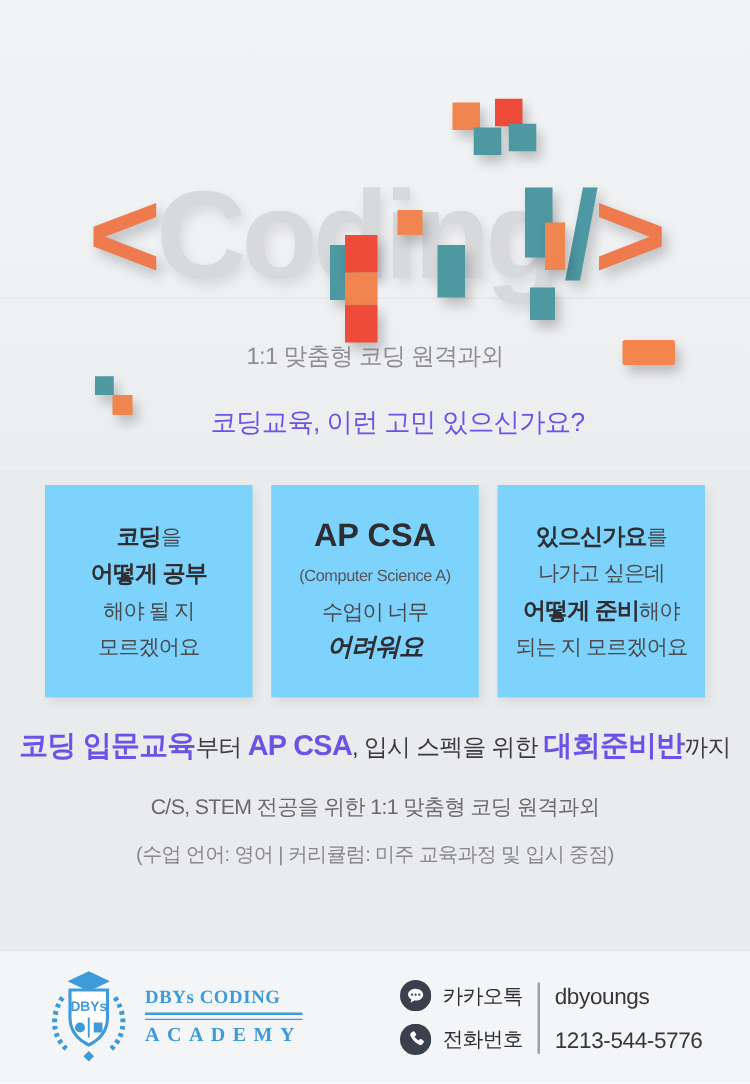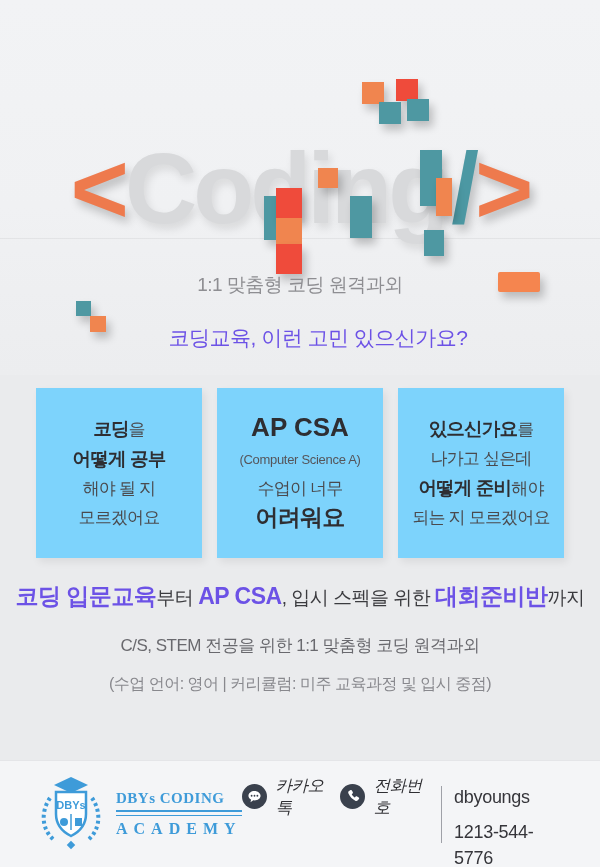--- a/index.html
+++ b/index.html
@@ -31,21 +31,21 @@
 
   
   .mid { height:385px; background:#EAEBED; text-align:center; }
   .cards { display:flex; justify-content:center; gap:15px; padding-top:13px; }
   .card { width:166px; height:170px; background:#7dd3fc; box-shadow:3px 4px 8px rgba(0,0,0,0.07);
     display:flex; flex-direction:column; justify-content:center; align-items:center; }
   .card-line { line-height:29px; font-size:17px; color:#4A4A4E; letter-spacing:-0.8px; }
   .card-line .seg-b { font-weight:800; color:#2E2E32; font-size:18.5px; }
   .card-line.sz-xl .seg-b { font-size:26px; letter-spacing:0; }
   .card-line.sz-sm { font-size:13px; color:#55555A; letter-spacing:-0.3px; }
-  .card-line.sz-lg .seg-b { font-size:23px; }
+  .card-line.sz-lg .seg-b { font-size:20px;font-style:italic; }
 
   .summary { text-align:center; }
   .sum-line { letter-spacing:-0.5px; }
   .sum1 { margin-top:26px; }
   .sum1 .pp { color:#6C52E6; font-weight:800; font-size:25px; }
   .sum1 .pp.sup { font-size:14px; vertical-align:9px; }
   .sum1 .dd { color:#3B3B3F; font-size:19px; }
   .sum2 { margin-top:23px; }
   .sum2 .pp { color:#6C52E6; font-weight:800; font-size:23px; }
   .sum2 .dd { color:#3B3B3F; font-size:19px; }
@@ -55,21 +55,21 @@
   
   .footer { height:107px; background:#F4F5F7; border-top:1px solid #E4E5E8;
     display:flex; align-items:center; justify-content:space-between; padding:0 38px; }
   .logo { display:flex; align-items:center; gap:12px; }
   .logo-text { font-family:"Liberation Serif","DejaVu Serif",serif; color:#3E9BD9; }
   .logo-title { font-size:15px; font-weight:700; letter-spacing:0.5px; }
   .logo-rule { height:6px; border-top:2px solid #3E9BD9; border-bottom:1px solid #3E9BD9; margin:3px 0 4px; }
   .logo-sub { font-size:16px; font-weight:700; letter-spacing:6px; }
 
   .contacts { display:flex; align-items:stretch; }
-  .c-left { display:flex; flex-direction:row; gap:9px;font-style:italic; }
+  .c-left { display:flex; flex-direction:column; gap:9px; }
   .c-row { display:flex; align-items:center; gap:9px; height:26px; }
   .c-label { font-size:16.5px; color:#2F2F33; letter-spacing:-0.5px; }
   .c-div { width:1.5px; background:#9FA1A8; margin:2px 12px; }
   .c-right { display:flex; flex-direction:column; gap:9px; justify-content:center; }
   .c-val { font-size:18px; color:#35353A; height:26px; line-height:26px; letter-spacing:-0.3px; }
 </style>
 </head>
 <body>
 
 <div class="poster">

